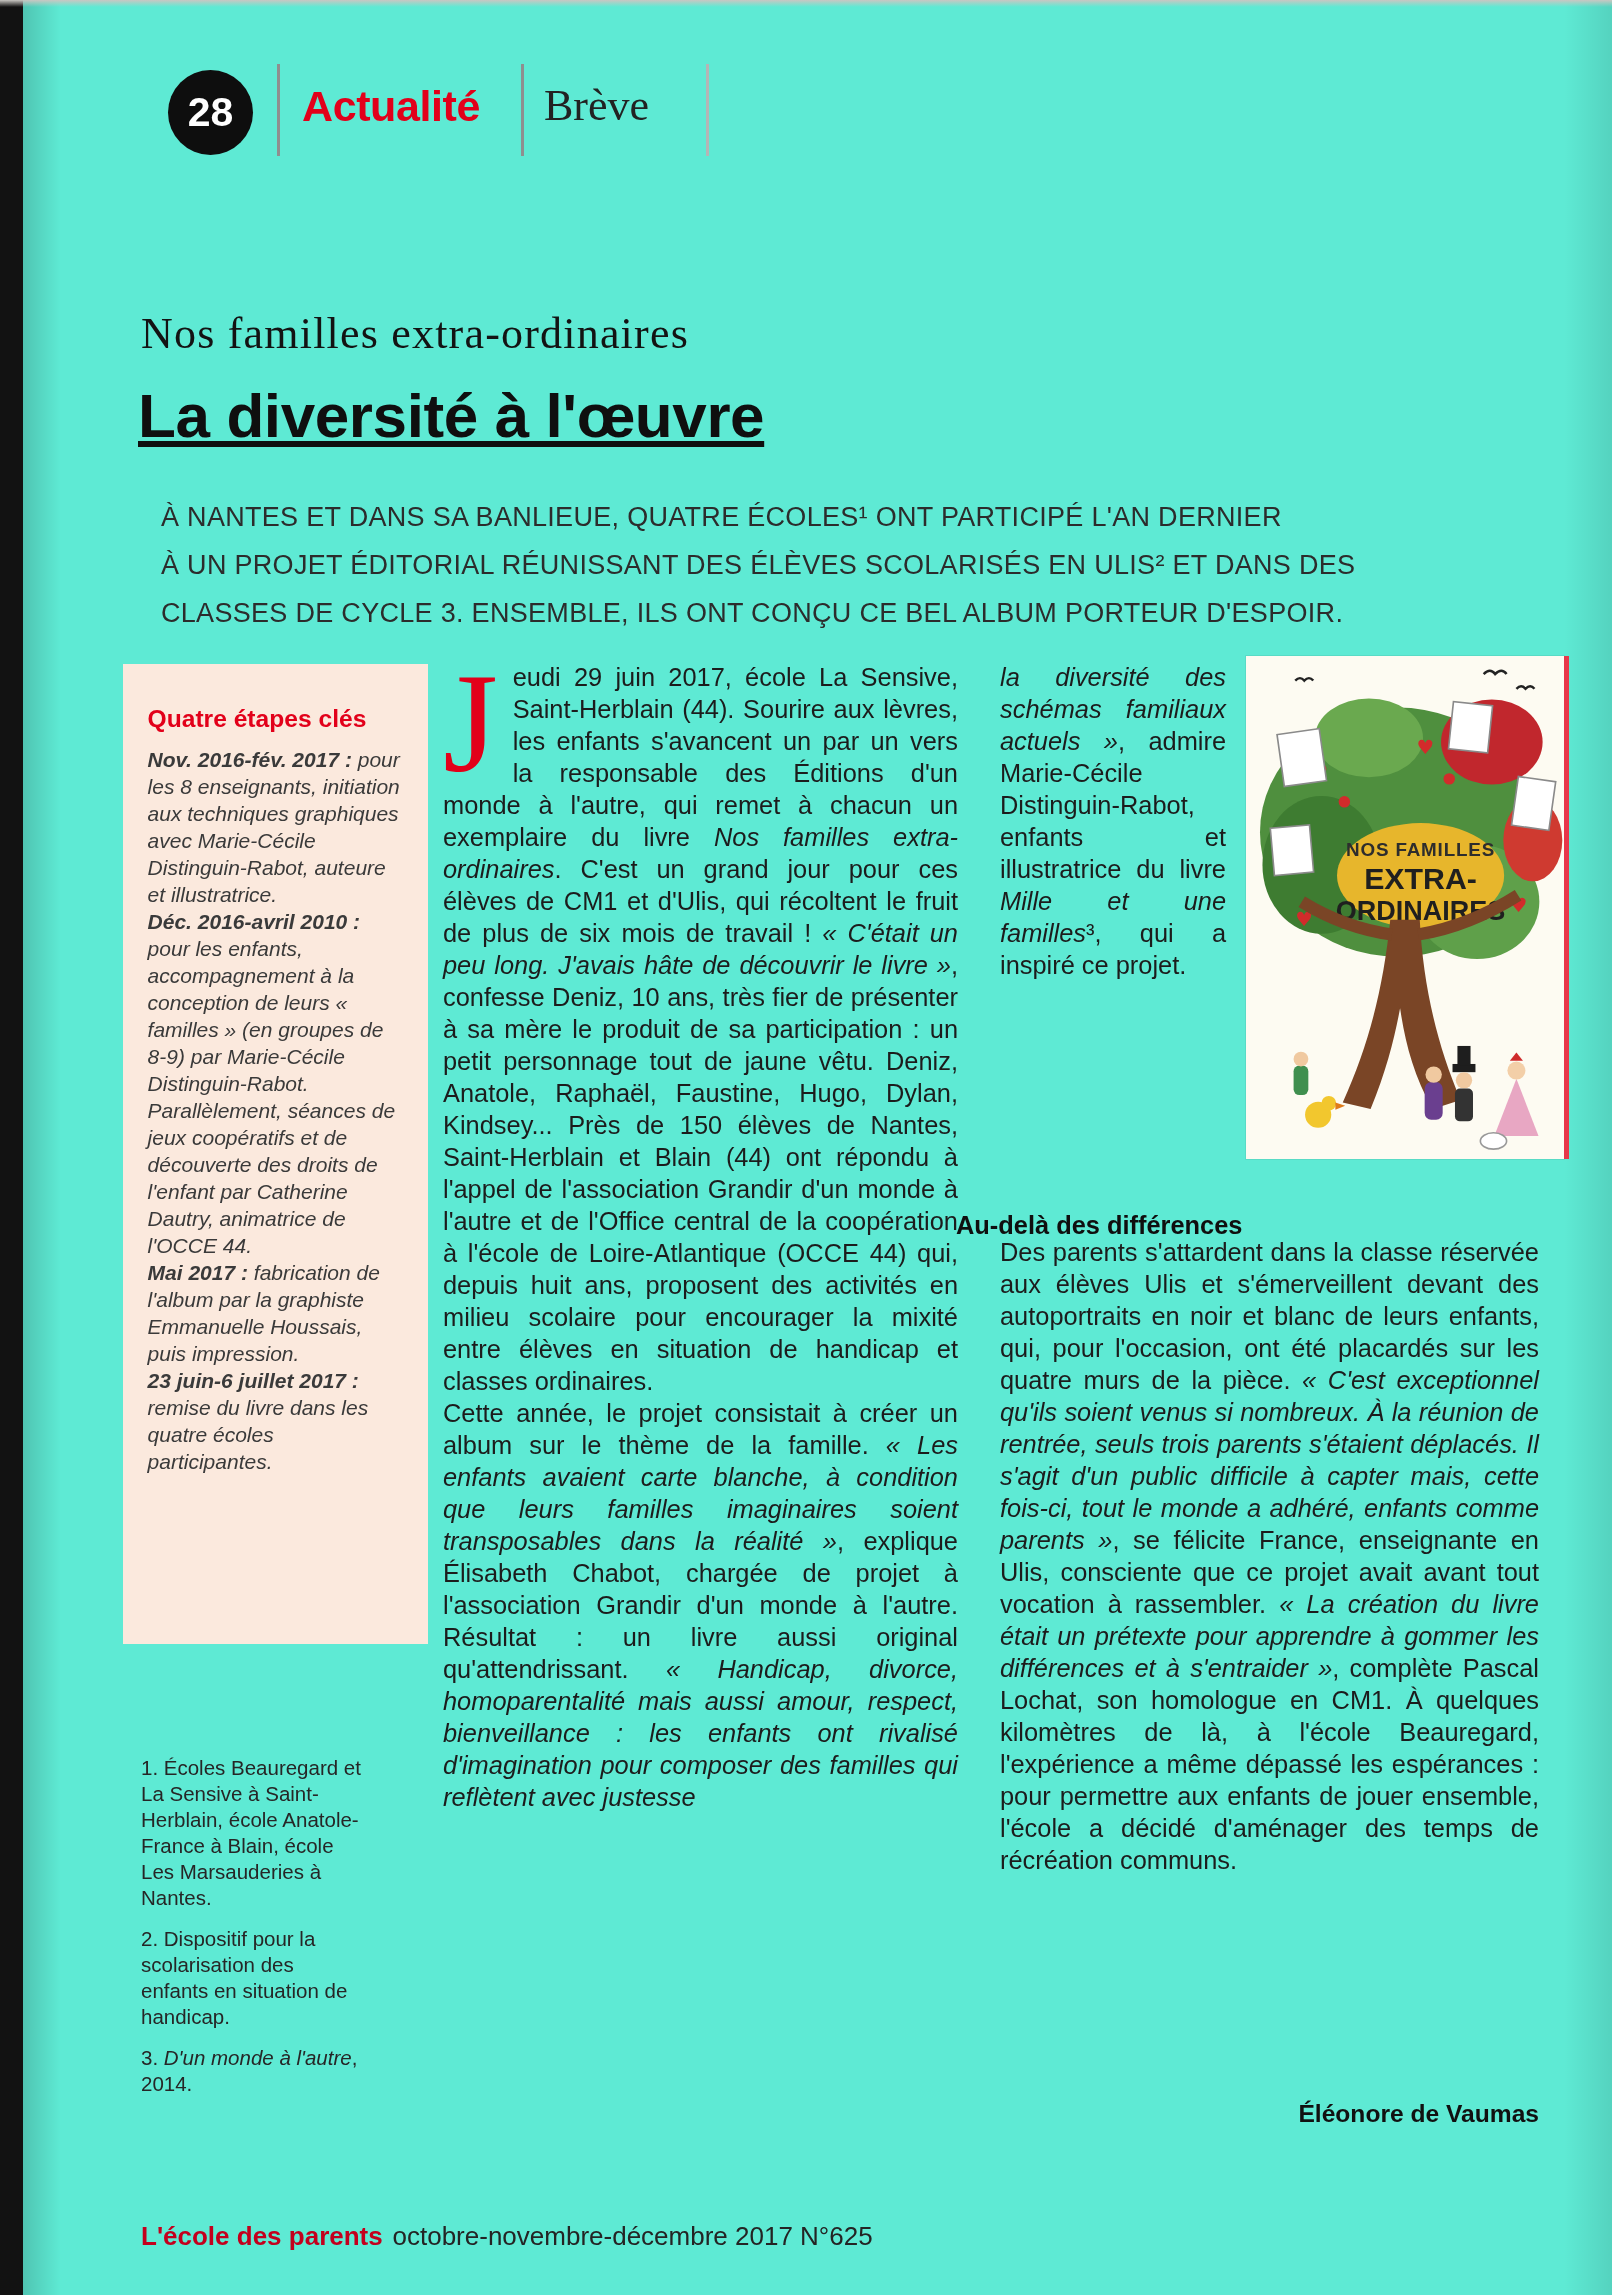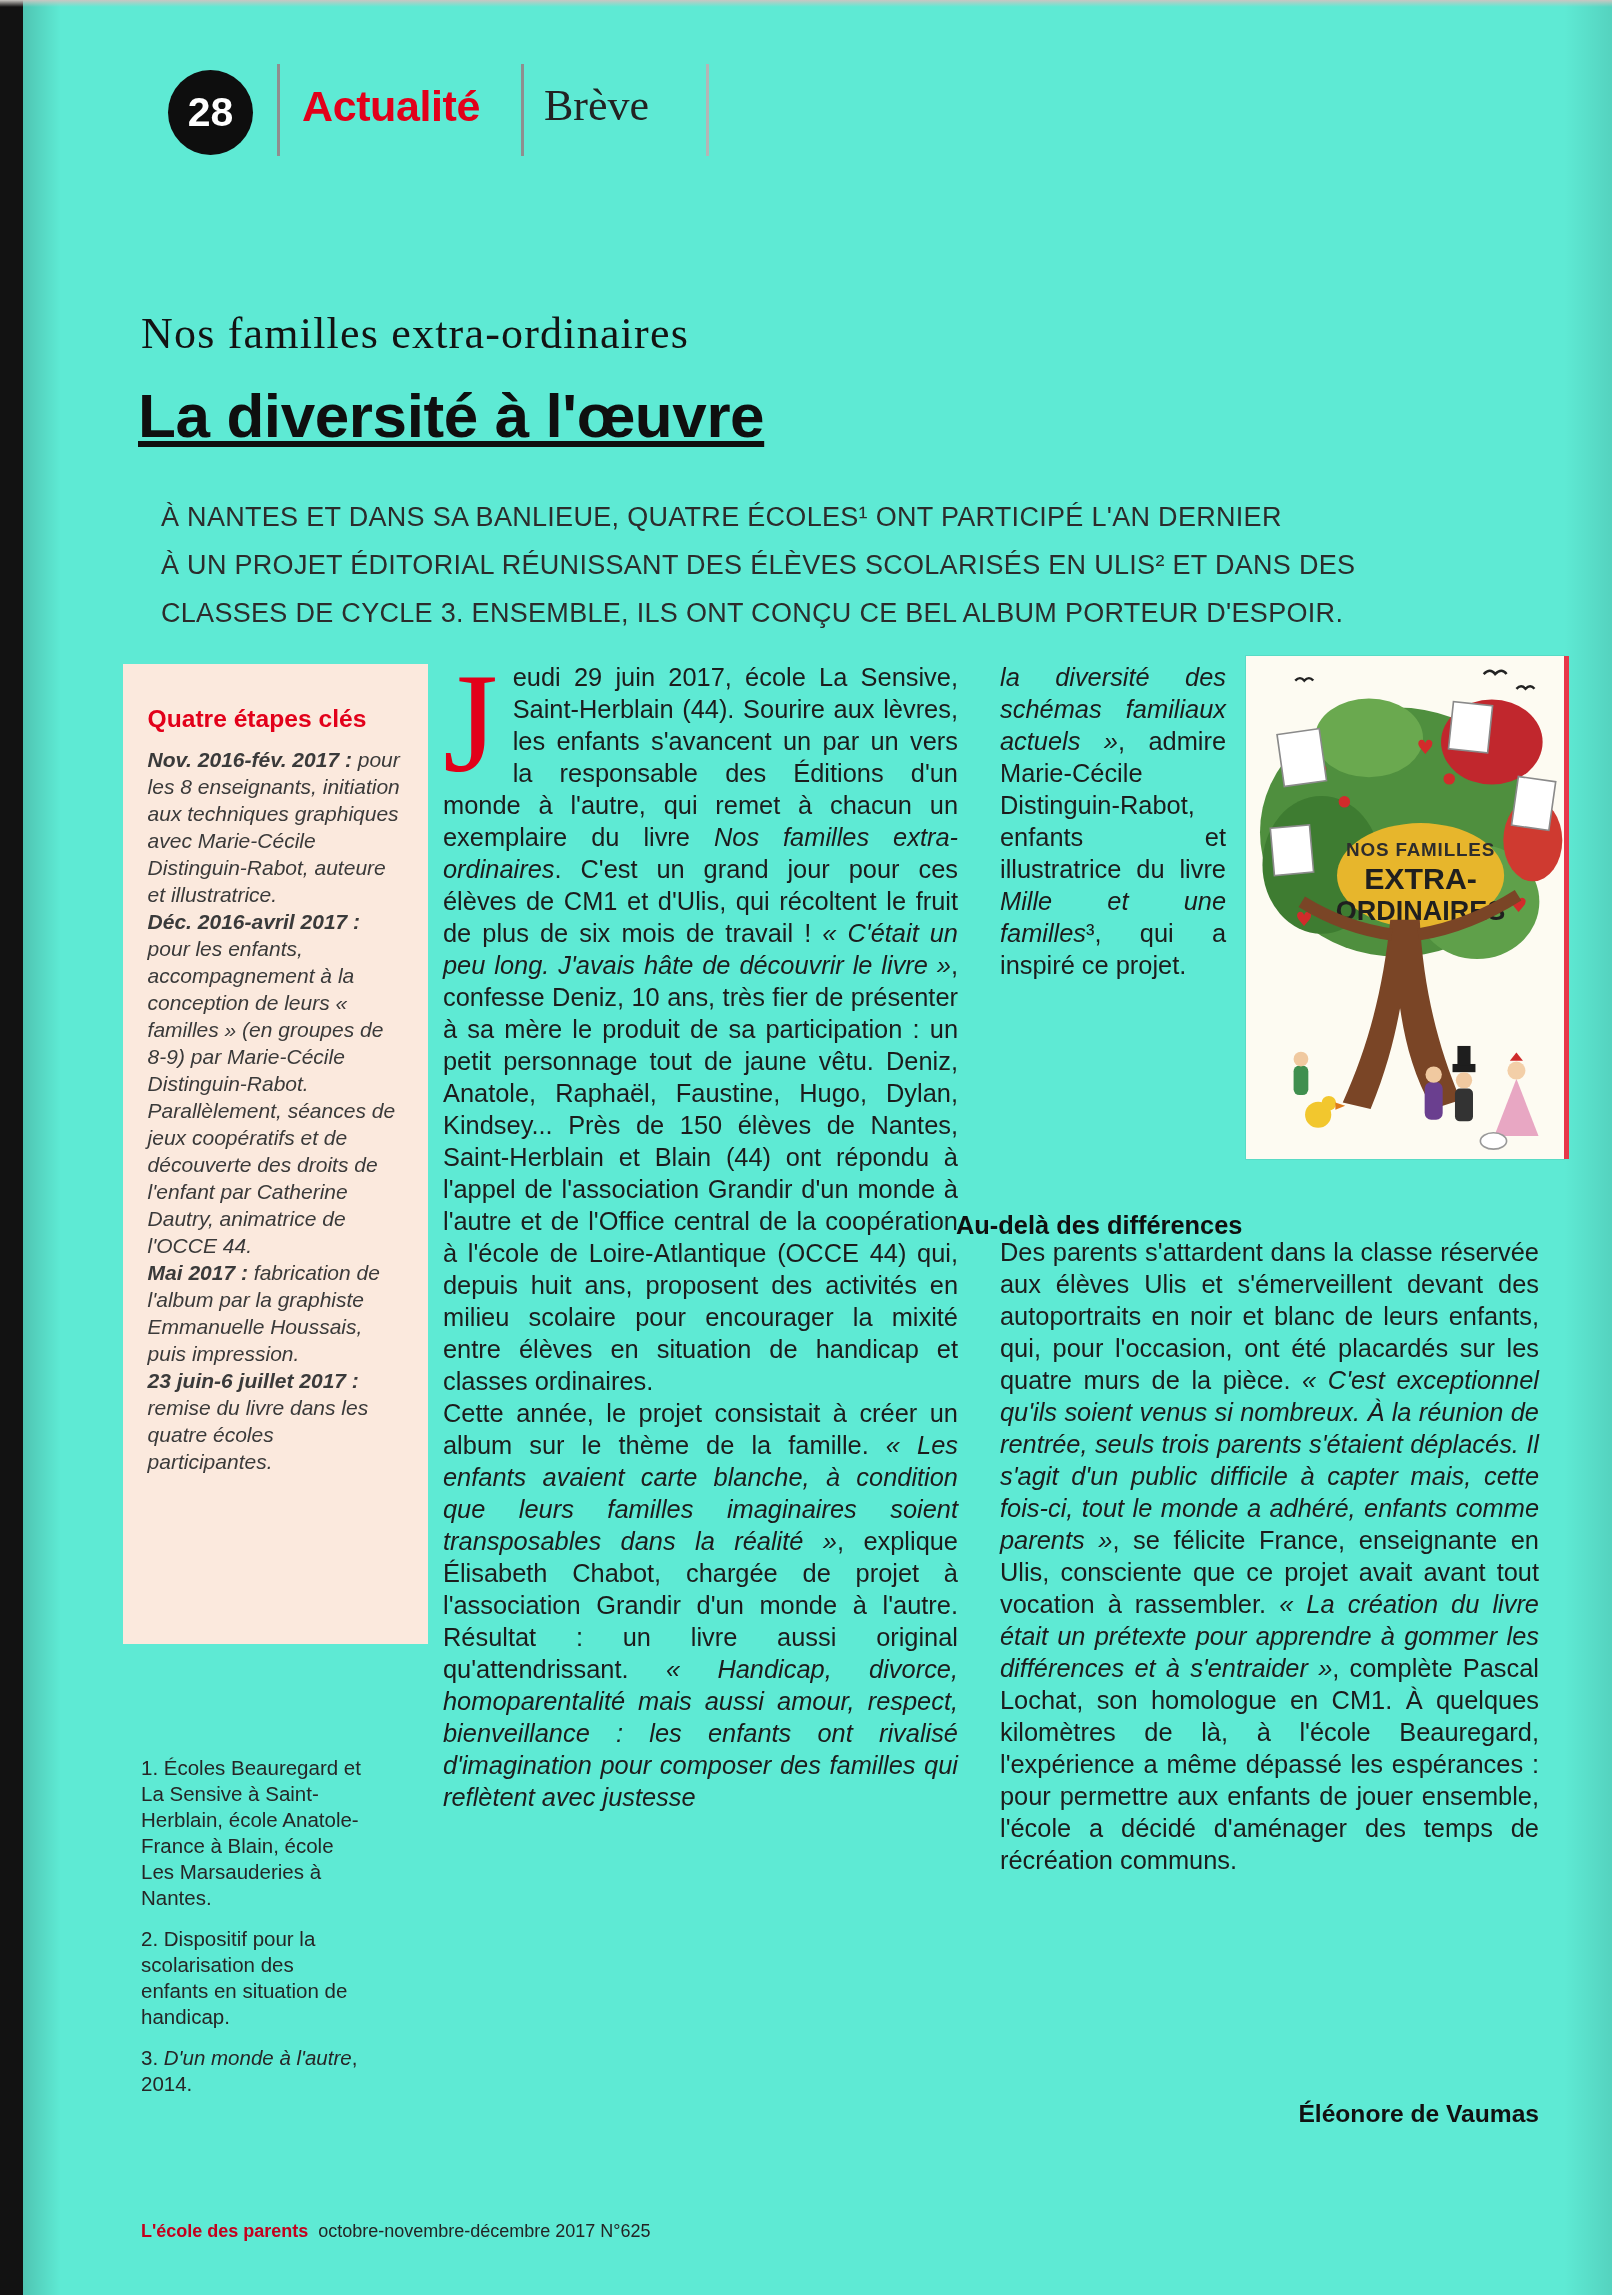--- a/index.html
+++ b/index.html
@@ -47,21 +47,21 @@
   .sec2{position:absolute;left:956px;top:1190px;font-size:25.4px;font-weight:bold;color:#0f0f0f;}
   .col3-main{position:absolute;left:1000px;top:1236px;width:539px;font-size:25.4px;line-height:32px;text-align:justify;color:#1c1c1c;}
   .byline{position:absolute;left:1000px;top:2100px;width:539px;text-align:right;font-size:24.6px;font-weight:bold;color:#111;}
 
   
   .cover{position:absolute;left:1246px;top:656px;width:318px;height:503px;background:#fdfbf2;box-shadow:0 0 0 0.8px rgba(0,0,0,.08);}
   .cover svg{display:block;width:100%;height:100%;}
   .cover-redline{position:absolute;left:1564px;top:656px;width:4.9px;height:503px;background:#e8374a;}
 
   
-  .footer{position:absolute;left:141px;top:2221px;font-size:18px;color:#242424;}
+  .footer{position:absolute;left:141px;top:2221px;font-size:26px;color:#242424;}
   .footer .mag{font-weight:bold;color:#c3001d;margin-right:9.8px;}
 </style>
 </head>
 <body>
 
 <div class="page">
 
   <div class="edge-left"></div>
   <div class="edge-left-shadow"></div>
   <div class="edge-right-shadow"></div>
@@ -81,21 +81,21 @@
   <div class="standfirst">
     <div>À NANTES ET DANS SA BANLIEUE, QUATRE ÉCOLES¹ ONT PARTICIPÉ L'AN DERNIER</div>
     <div>À UN PROJET ÉDITORIAL RÉUNISSANT DES ÉLÈVES SCOLARISÉS EN ULIS² ET DANS DES</div>
     <div>CLASSES DE CYCLE 3. ENSEMBLE, ILS ONT CONÇU CE BEL ALBUM PORTEUR D'ESPOIR.</div>
   </div>
 
   <aside class="sidebar">
     <h3>Quatre étapes clés</h3>
     <div>
         <p><span class="bd">Nov. 2016-fév. 2017 : </span><span>pour les 8 enseignants, initiation aux techniques graphiques avec Marie-Cécile Distinguin-Rabot, auteure et illustratrice.</span></p>
-        <p><span class="bd">Déc. 2016-avril 2017 : </span><span>pour les enfants, accompagnement à la conception de leurs « familles » (en groupes de 8-9) par Marie-Cécile Distinguin-Rabot. Parallèlement, séances de jeux coopératifs et de découverte des droits de l'enfant par Catherine Dautry, animatrice de l'OCCE 44.</span></p>
+        <p><span class="bd">Déc. 2016-avril 2010 : </span><span>pour les enfants, accompagnement à la conception de leurs « familles » (en groupes de 8-9) par Marie-Cécile Distinguin-Rabot. Parallèlement, séances de jeux coopératifs et de découverte des droits de l'enfant par Catherine Dautry, animatrice de l'OCCE 44.</span></p>
         <p><span class="bd">Mai 2017 : </span><span>fabrication de l'album par la graphiste Emmanuelle Houssais, puis impression.</span></p>
         <p><span class="bd">23 juin-6 juillet 2017 : </span><span>remise du livre dans les quatre écoles participantes.</span></p>
       </div>
   </aside>
 
   <div class="footnotes">
       <p><span>1. Écoles Beauregard et La Sensive à Saint-Herblain, école Anatole-France à Blain, école Les Marsauderies à Nantes.</span></p>
       <p><span>2. Dispositif pour la scolarisation des enfants en situation de handicap.</span></p>
       <p><span>3. </span><span class="it">D'un monde à l'autre</span><span>, 2014.</span></p>
     </div>

